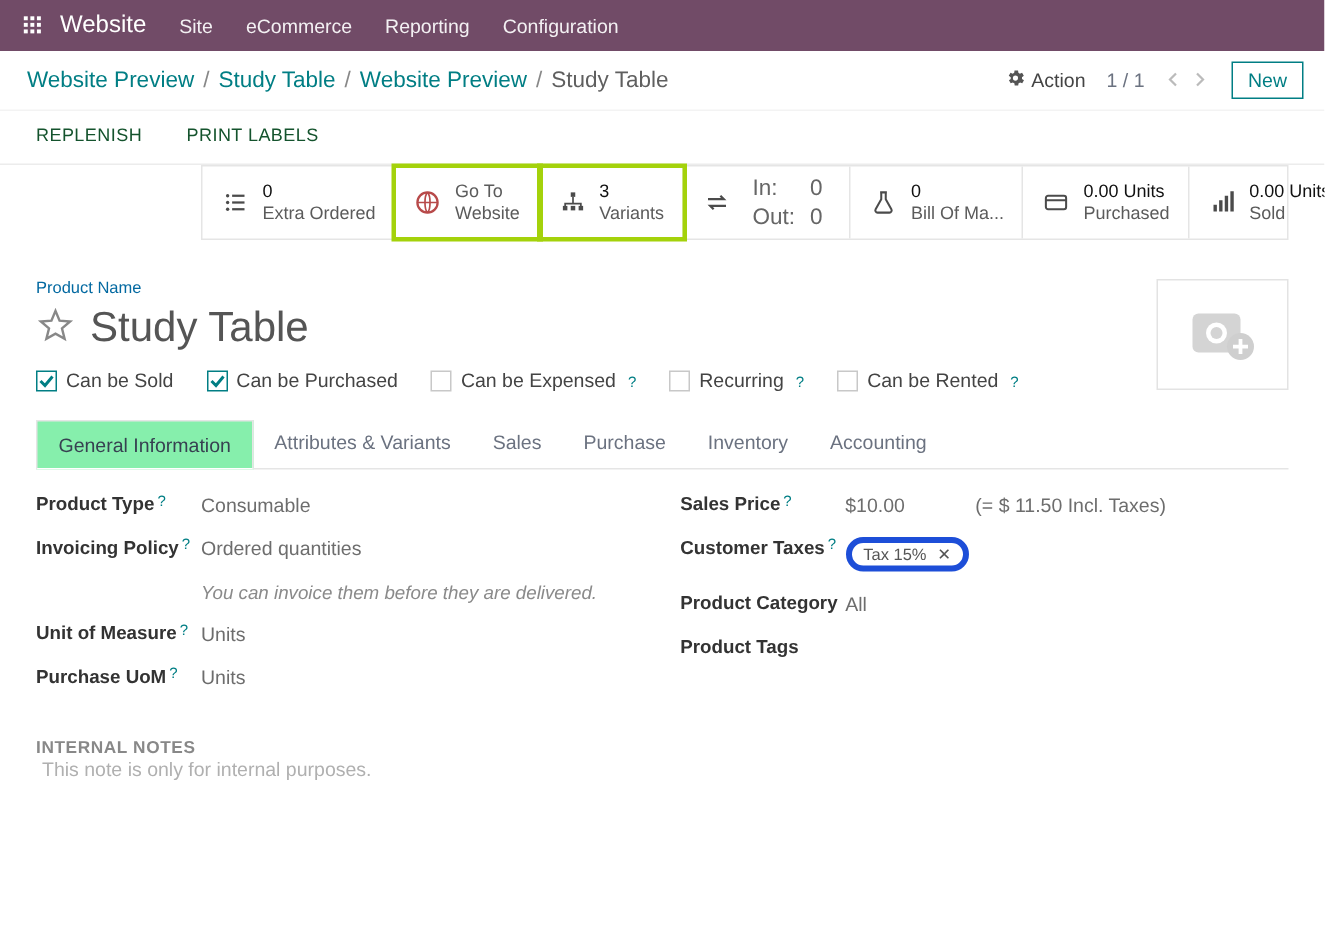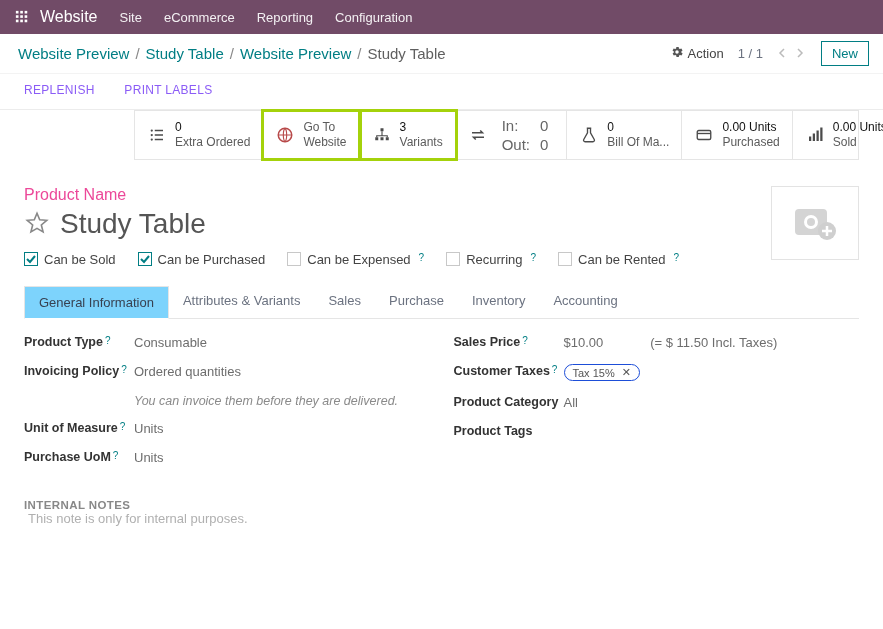--- a/index.html
+++ b/index.html
@@ -19,63 +19,63 @@
   .breadcrumb .sep { color: #888; }
   .breadcrumb .last { color: #5f5f5f; }
   .controlrow .spacer { flex: 1; }
   .action-btn { display: flex; align-items: center; gap: 4px; color: #444; cursor: pointer; }
   .pager { margin: 0 14px; color: #6b7280; }
   .chev { color: #bbb; width: 12px; }
   .newbtn { border: 1px solid #017e84; color: #017e84; padding: 4px 10px; font-size: 13px; cursor: pointer; }
 
   
   .subactions { padding: 8px 18px 12px 24px; border-bottom: 1px solid #ececec; }
-  .subactions span { color: #8b5cf6; letter-spacing: 0.3px; font-size: 12px; margin-right: 26px; cursor: pointer; }
+  .subactions span { color: #14532d; letter-spacing: 0.3px; font-size: 12px; margin-right: 26px; cursor: pointer; }
 
   
   .sheet { padding: 0 24px 24px; }
   .statbar { display: flex; border: 1px solid #e5e5e5; border-radius: 0; background: #fff; margin-left: 110px; }
   .stat { flex: 0 0 auto; border-right: 1px solid #e5e5e5; padding: 4px 12px; display: flex; align-items: center; gap: 8px; font-size: 12px; color: #5b5b5b; cursor: pointer; min-width: 90px; }
   .stat:last-child { border-right: none; }
   .stat .txt { display: flex; flex-direction: column; line-height: 1.25; }
   .stat .num { font-weight: 400; color: #111; }
   .stat.hl { outline: 3px solid #a4d20b; outline-offset: -1px; }
   .ic { width: 20px; height: 20px; display: inline-flex; align-items: center; justify-content: center; color: #4b4b4b; }
   .iomini { font-size: 15px; color:#666; }
   .iomini td { padding: 0 4px; }
 
   
   .formhead { display: flex; align-items: flex-start; margin-top: 26px; gap: 16px; }
   .formhead .left { flex: 1; }
-  .plabel { font-size: 16px; color: #ec4899; margin-bottom: 4px; }
+  .plabel { font-size: 11px; color: #0369a1; margin-bottom: 4px; }
   .pname-row { display: flex; align-items: center; gap: 10px; }
   .pname { font-size: 28px; color: #555; font-weight: 400; }
   .imgbox { width: 88px; height: 74px; border: 1px solid #e3e3e3; display: flex; align-items: center; justify-content:center; color: #c9c9c9; }
 
   .checks { margin-top: 12px; display: flex; gap: 22px; align-items: center; flex-wrap: wrap; }
-  .ck { display: inline-flex; align-items: flex-start; gap: 6px; font-size: 13px; color: #444; }
+  .ck { display: inline-flex; align-items: flex-end; gap: 6px; font-size: 13px; color: #444; }
   .ck .box { width: 14px; height: 14px; border: 1.5px solid #017e84; display: inline-flex; align-items: center; justify-content:center; }
   .ck.off .box { border-color: #c8c8c8; }
   .ck .box .tick { width: 10px; height: 10px; }
   .supq { color: #017e84; font-size: 10px; vertical-align: super; margin-left: 2px; }
 
   
   .tabs { margin-top: 18px; border-bottom: 1px solid #e5e5e5; display: flex; }
   .tab { padding: 8px 14px; font-size: 13px; color: #6b7280; cursor: pointer; }
-  .tab.active { border: 1px solid #e5e5e5; border-bottom: 1px solid #fff; position: relative; top: 1px; color: #374151; background: #7dd3fc; }
+  .tab.active { border: 1px solid #e5e5e5; border-bottom: 1px solid #fff; position: relative; top: 1px; color: #374151; background: #86efac; }
 
   
   .formbody { display: flex; gap: 24px; margin-top: 16px; }
   .col { flex: 1; }
   .frow { display: flex; margin-bottom: 14px; align-items: flex-start; }
   .frow .lab { width: 110px; color: #333; font-weight: 600; font-size: 12.5px; display:flex; align-items:flex-start; }
   .frow .lab .supq { font-weight: 400; }
   .frow .val { flex: 1; color: #6d6d6d; font-size: 13px; }
   .hint { color: #8a8a8a; font-style: italic; font-size: 12.5px; margin: 8px 0 10px 110px; line-height: 1.4; }
-  .tag { border: 1px solid #1d4ed8; border-radius: 14px; padding: 1px 8px; font-size: 11px; color: #555; display: inline-flex; align-items: center; gap: 2px; }
+  .tag { border: 4px solid #1d4ed8; border-radius: 14px; padding: 1px 8px; font-size: 11px; color: #555; display: inline-flex; align-items: center; gap: 2px; }
 
   .section-label { font-size: 11.5px; letter-spacing: 0.4px; color: #888; margin-top: 20px; font-weight: 600; }
   .noteph { color: #b0b0b0; font-size: 13px; margin-top: 0; padding-left: 4px; }
 </style>
 </head>
 <body>
 
 <div class="topbar">
   <span class="apps">
     <svg viewBox="0 0 16 16" width="14" height="14" fill="#fff">

